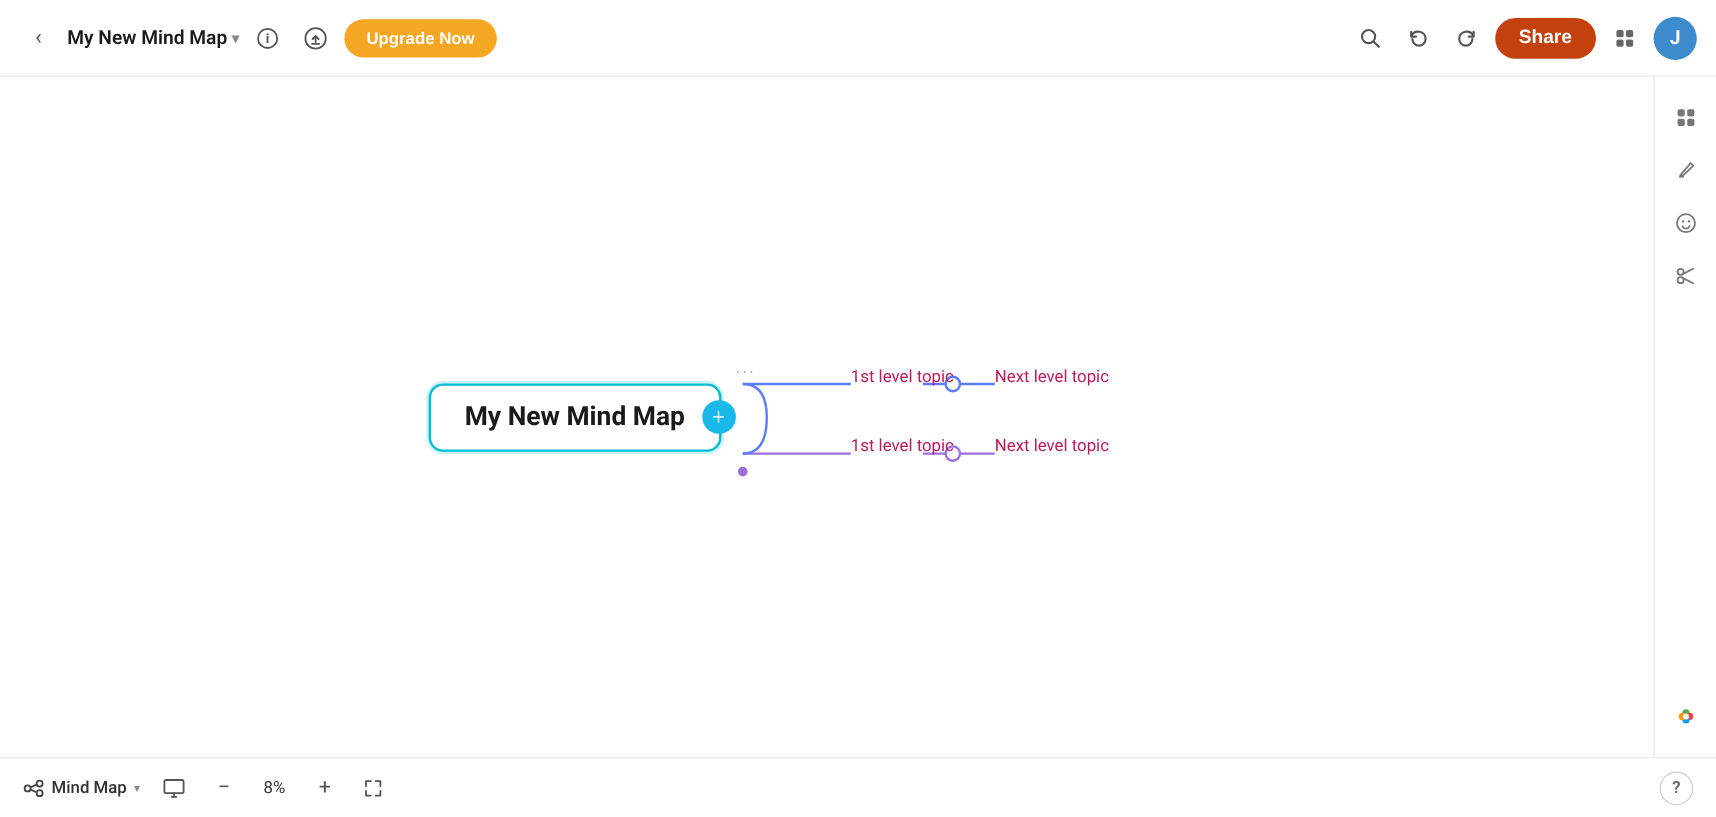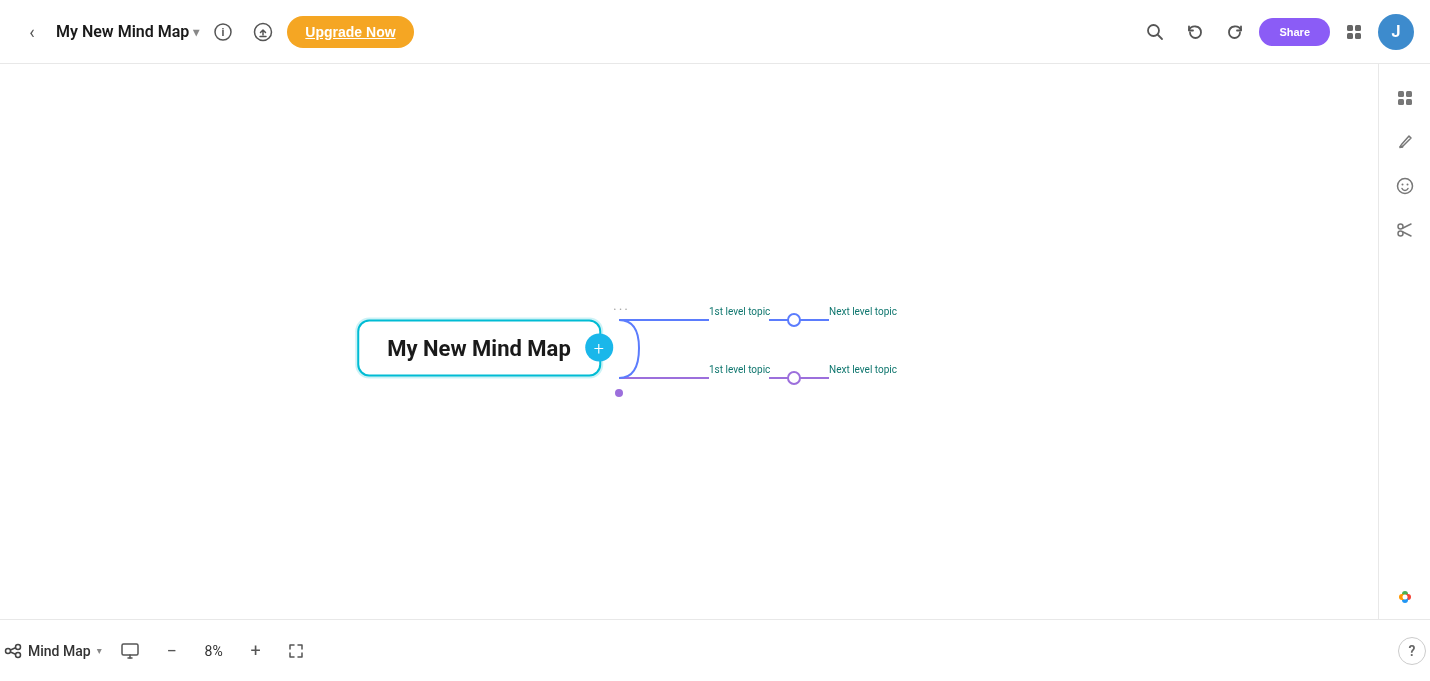--- a/index.html
+++ b/index.html
@@ -60,34 +60,33 @@
     }
     .upgrade-btn {
       background: #f5a623;
       color: #fff;
       border: none;
       border-radius: 20px;
       padding: 8px 18px;
       font-size: 14px;
       font-weight: 600;
       cursor: pointer;
-      text-decoration: underline;
     }
     .header-right {
       display: flex;
       align-items: center;
       gap: 8px;
     }
     .share-btn {
-      background: #8b5cf6;
+      background: #c2410c;
       color: #fff;
       border: none;
       border-radius: 20px;
       padding: 8px 20px;
-      font-size: 11px;
+      font-size: 16px;
       font-weight: 600;
       cursor: pointer;
     }
     .avatar {
       width: 36px; height: 36px;
       background: #3d8bcd;
       border-radius: 50%;
       display: flex; align-items: center; justify-content: center;
       color: #fff;
       font-weight: 700;
@@ -128,22 +127,22 @@
       color: #fff;
       font-size: 18px;
       font-weight: 300;
       cursor: pointer;
       top: 50%;
       right: -14px;
       transform: translateY(-50%);
     }
 
     .branch-label {
-      font-size: 10px;
-      color: #0f766e;
+      font-size: 14px;
+      color: #be185d;
       white-space: nowrap;
     }
 
     
     #right-sidebar {
       position: absolute;
       right: 0;
       top: 64px;
       bottom: 50px;
       width: 52px;
@@ -162,27 +161,27 @@
       cursor: pointer;
       border-radius: 6px;
       color: #666;
       font-size: 18px;
     }
 
     
     #bottom-bar {
       position: absolute;
       bottom: 0; left: 0; right: 0;
-      height: 62px;
+      height: 50px;
       background: #fff;
       border-top: 1px solid #e8e8e8;
       display: flex;
       align-items: center;
       justify-content: space-between;
-      padding: 0 4px;
+      padding: 0 19px;
       z-index: 10;
     }
     .bottom-left {
       display: flex;
       align-items: center;
       gap: 12px;
     }
     .mode-selector {
       display: flex;
       align-items: center;

